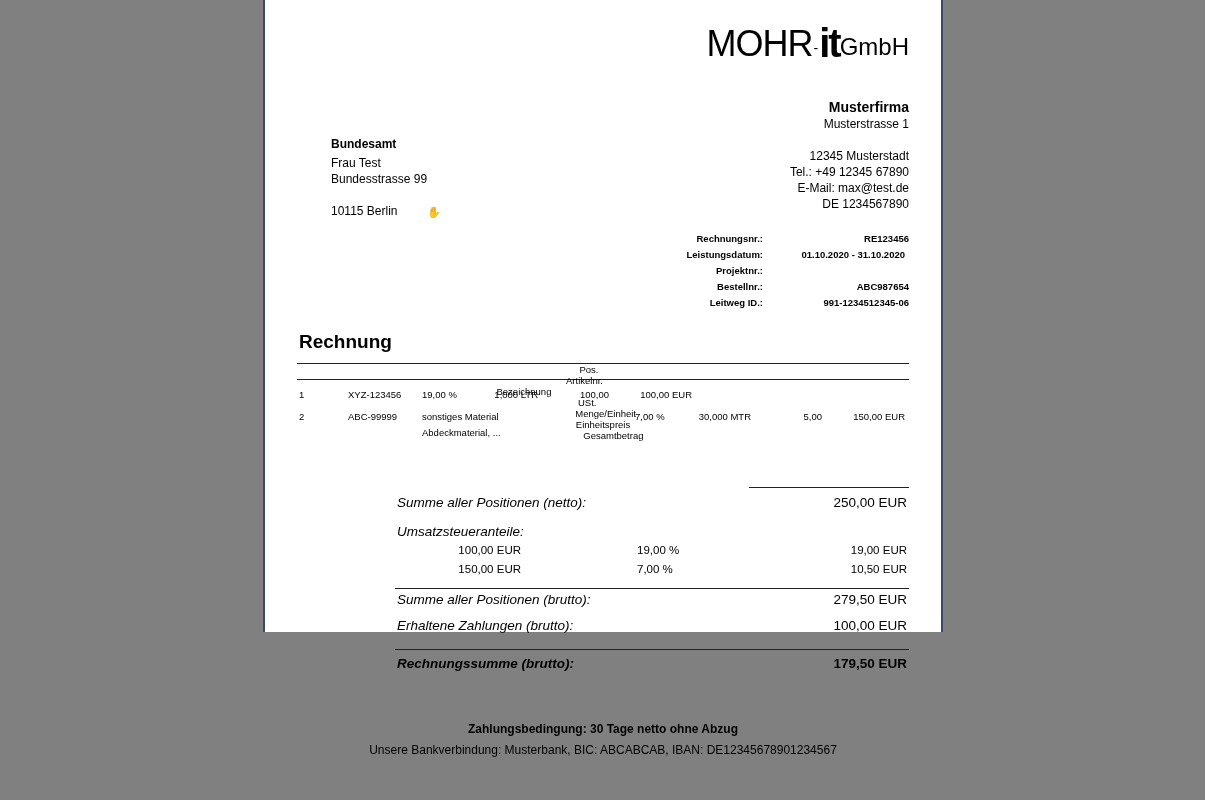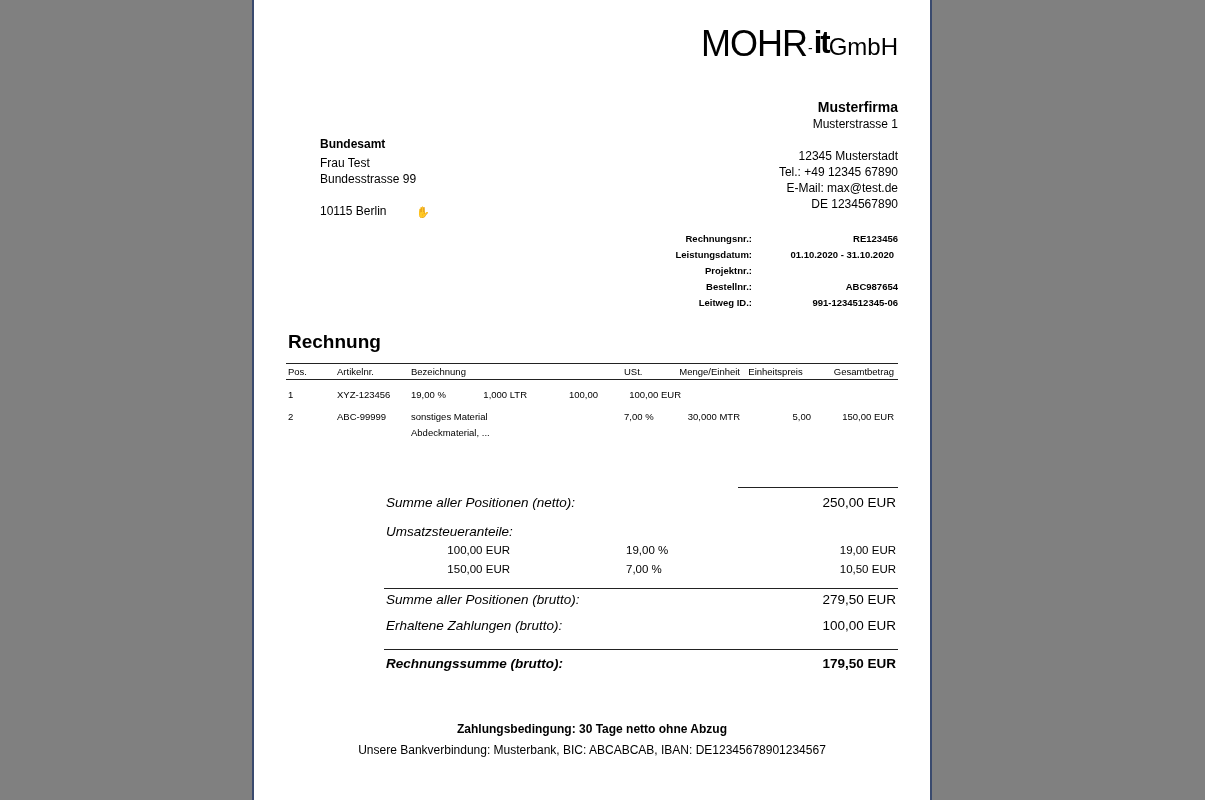--- a/index.html
+++ b/index.html
@@ -4,49 +4,49 @@
 <style>
   html, body { margin: 0; padding: 0; }
   body {
     width: 1205px; height: 800px; overflow: hidden;
     background: #808080;
     font-family: "Liberation Sans", sans-serif;
     color: #000;
     position: relative;
   }
   .page {
-    position: absolute; left: 252px; top: 0; width: 676px; height: 800px;
+    position: absolute; left: 263px; top: 0; width: 676px; height: 632px;
     background: #fff;
     border-left: 2px solid #3a4a6e;
     border-right: 2px solid #3a4a6e;
     box-sizing: content-box;
   }
   
   .logo { position: absolute; right: 32px; top: 18px; height: 44px; display: flex; align-items: flex-end; }
   .logo .mohr { font-size: 36px; letter-spacing: -1px; line-height: 36px; }
   .logo .dash { font-size: 14px; line-height: 28px; margin: 0 1px; }
-  .logo .it { font-size: 31px; font-weight: bold; line-height: 38px; letter-spacing: -2px; position: relative; }
+  .logo .it { font-size: 40px; font-weight: bold; line-height: 38px; letter-spacing: -2px; position: relative; }
   .logo .gmbh { font-size: 24px; line-height: 30px; }
   
   .sender { position: absolute; right: 32px; top: 98px; text-align: right; font-size: 12px; line-height: 16px; }
   .sender .name { font-weight: bold; font-size: 14px; line-height: 18px; }
   
   .recipient { position: absolute; left: 66px; top: 136px; font-size: 12px; line-height: 16px; }
   .recipient .bold { font-weight: bold; font-size: 12px; margin-bottom: 3px; }
   .cursor-icon { position: absolute; left: 162px; top: 206px; font-size: 11px; color: #555; }
   
   .meta { position: absolute; left: 370px; top: 230px; font-size: 9.5px; font-weight: bold; }
   .meta-row { display: flex; height: 16px; align-items: center; }
   .meta-label { width: 128px; text-align: right; }
   .meta-value { width: 146px; text-align: right; }
   .meta-value.range { text-align: right; padding-right: 4px; width: 142px; }
   .title { position: absolute; left: 34px; top: 331px; font-size: 19px; font-weight: bold; }
   
   .items { position: absolute; left: 32px; top: 363px; width: 612px; font-size: 9.5px; }
-  .items .hdr { display: flex; border-top: 1.5px solid #222; border-bottom: 1.5px solid #222; height: 15px; align-items: center; }
+  .items .hdr { display: flex; border-top: 1.5px solid #222; border-bottom: 1.5px solid #222; height: 15px; align-items: center; flex-direction: column; }
   .items .row { display: flex; padding-top: 6px; }
   .items .row .line { height: 16px; display: flex; align-items: center; }
   .c-pos { width: 51px; padding-left: 2px; box-sizing: border-box; }
   .c-art { width: 74px; }
   .c-bez { width: 213px; }
   .c-ust { width: 50px; }
   .c-menge { width: 66px; text-align: right; }
   .c-ep { width: 71px; text-align: center; }
   .c-ges { width: 85px; text-align: right; padding-right: 2px; box-sizing: border-box; }
   

